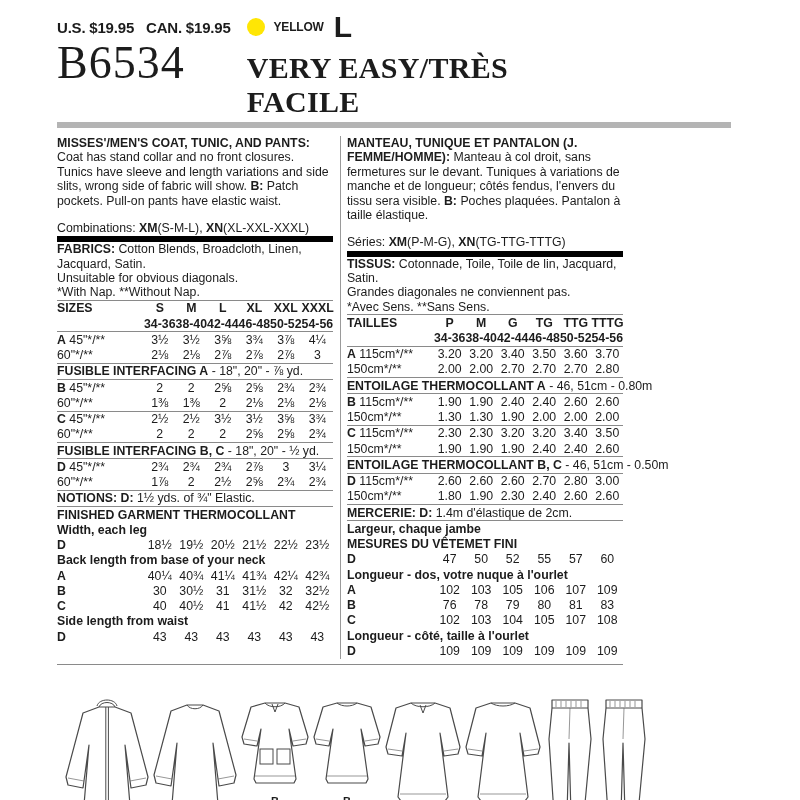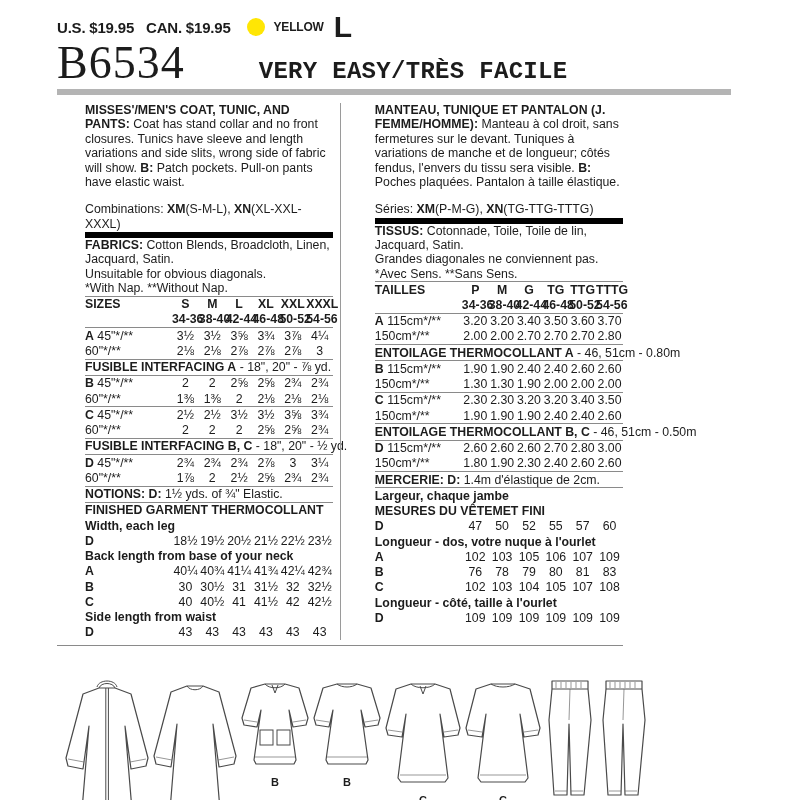--- a/index.html
+++ b/index.html
@@ -6,28 +6,28 @@
   html, body { width: 800px; height: 800px; background: #fff; overflow: hidden; }
   body { font-family: "Liberation Sans", sans-serif; color: #1c1c1c; }
   .page { width: 680px; height: 800px; padding: 14px 57px 0 57px; position: relative; }
 
   
   .topline { display: flex; align-items: center; height: 26px; }
   .prices { font-weight: bold; font-size: 15px; letter-spacing: -0.2px; white-space: pre; }
   .dot { width: 18px; height: 18px; border-radius: 50%; margin-left: 16px; }
   .color-name { font-weight: bold; font-size: 12px; margin-left: 9px; letter-spacing: -0.2px; }
   .size-letter { font-weight: bold; font-size: 30px; margin-left: 10px; line-height: 1; }
-  .titleline { display: flex; align-items: baseline; margin-top: 0px; gap: 12px; }
+  .titleline { display: flex; align-items: baseline; margin-top: 0px; }
   .pattern-number { font-family: "Liberation Serif", serif; font-size: 46px; line-height: 1.0; letter-spacing: 1px; }
-  .difficulty { font-family: Liberation Mono, monospace; font-weight: bold; font-size: 24px; margin-left: 62px; letter-spacing: 0.3px; }
+  .difficulty { font-family: Liberation Serif, serif; font-weight: bold; font-size: 30px; margin-left: 62px; letter-spacing: 0.3px; }
   .graybar { height: 6px; background: #b4b4b4; width: 674px; margin-top: 3px; }
 
   
   .columns { display: flex; margin-top: 8px; border-bottom: 1px solid #8a8a8a; padding-bottom: 5px; }
-  .col { width: 336px; font-size: 12.3px; line-height: 1.17; margin-left: 28px; }
+  .col { width: 336px; font-size: 12.3px; line-height: 1.17; }
   .col-divider { width: 1px; background: #9a9a9a; margin: 0 6px 0 7px; }
   .desc { margin-bottom: 13px; }
   .combos { border-bottom: 6px solid #000000; padding-bottom: 1px; }
   b { font-weight: bold; }
 
   
   table { border-collapse: collapse; width: 100%; table-layout: fixed; border-top: 1px solid #8a8a8a; }
   col.c-lbl { width: 87px; }
   td { font-size: 12.3px; line-height: 1.16; padding: 0.5px 0; white-space: nowrap; vertical-align: top; }
   td.lbl { text-align: left; }

